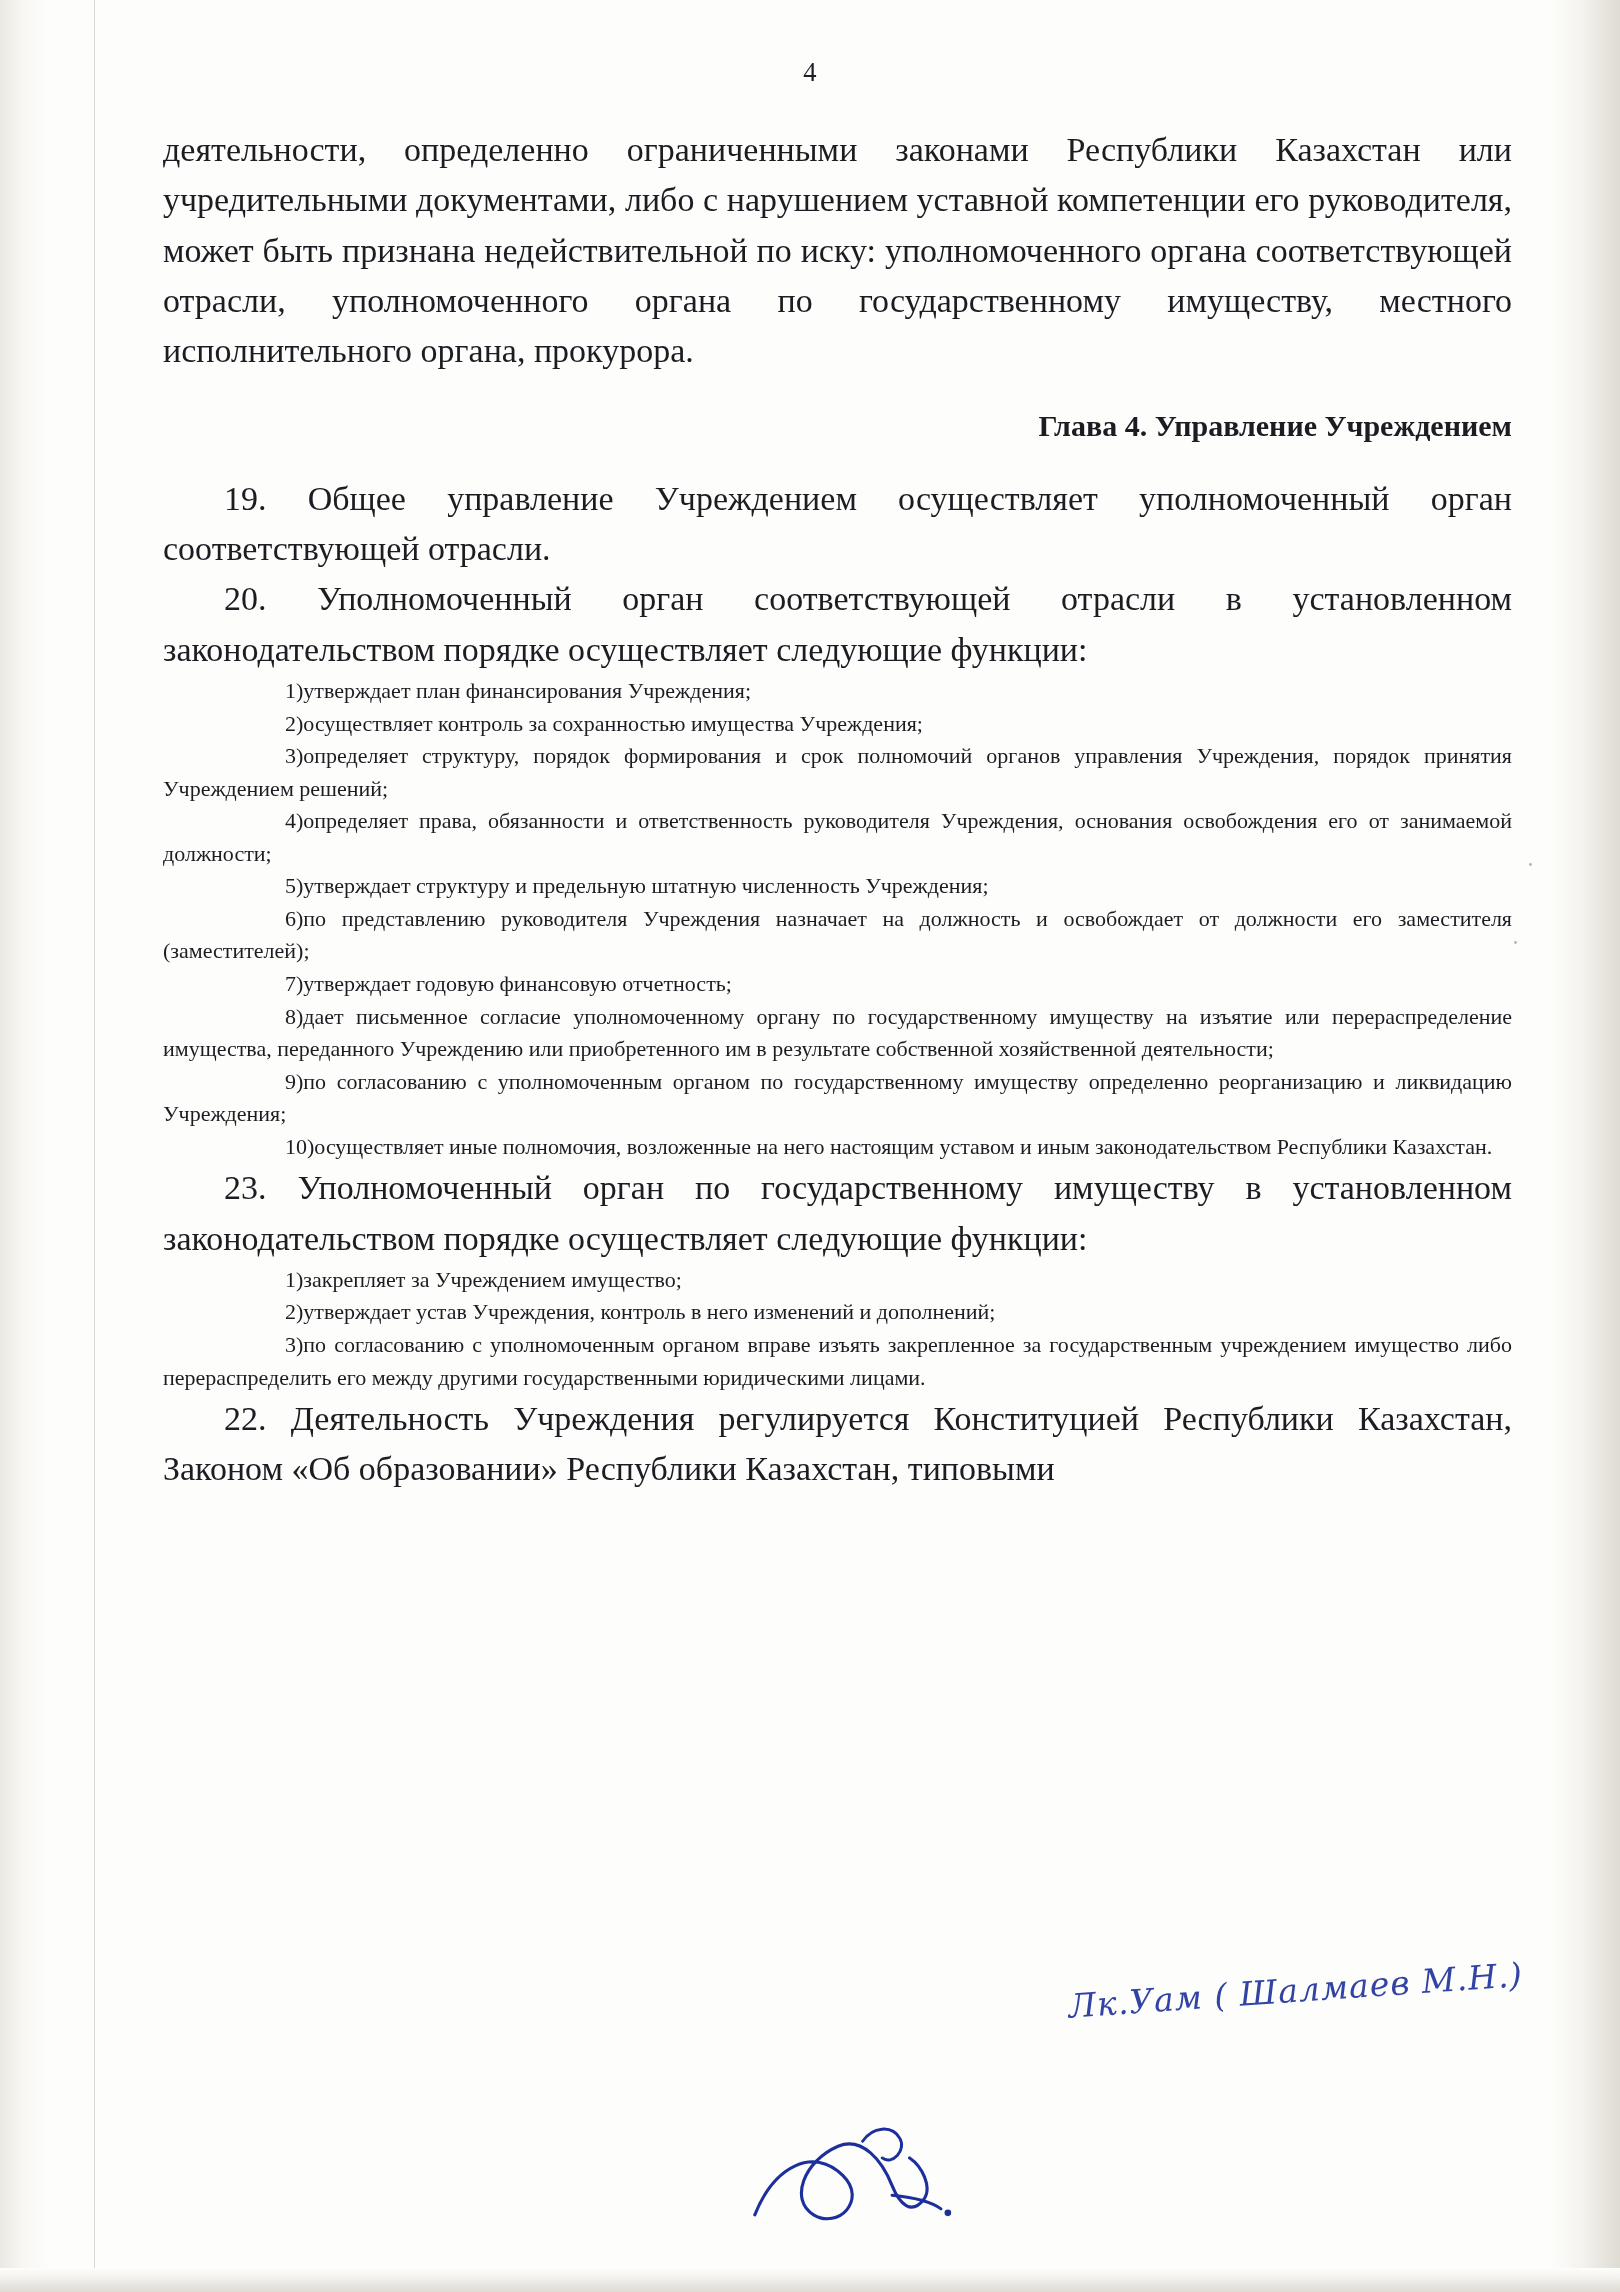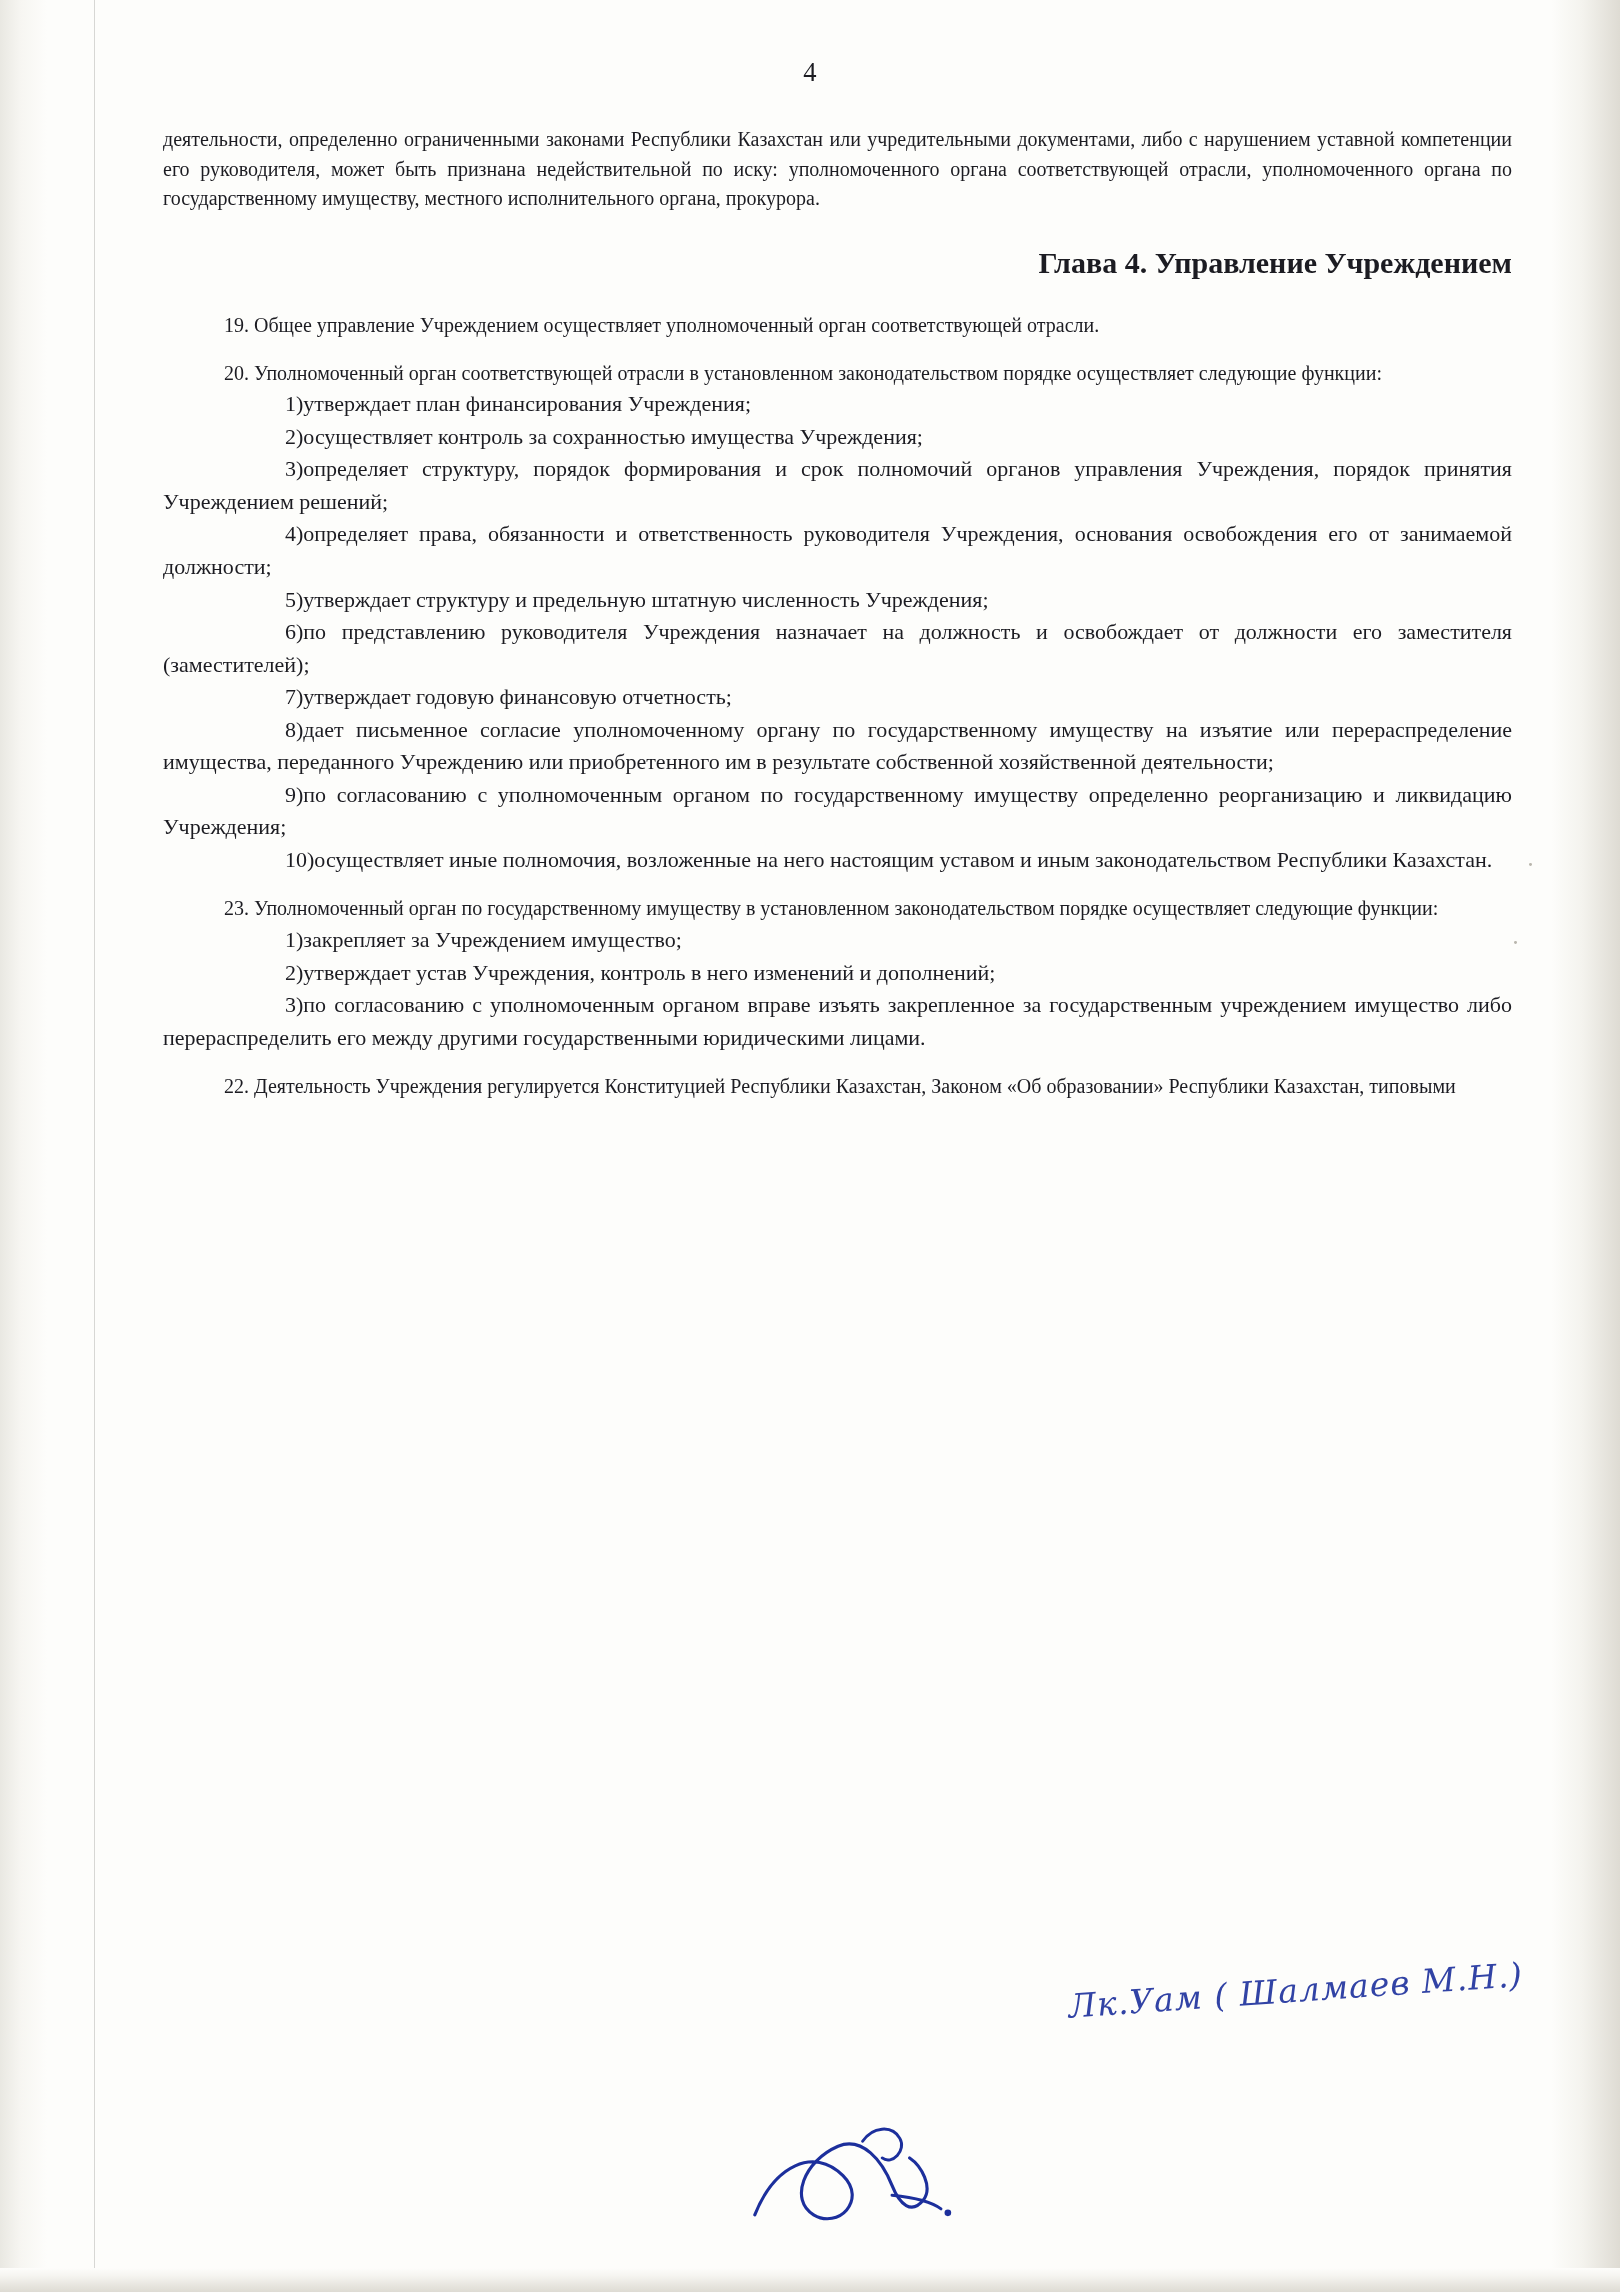--- a/index.html
+++ b/index.html
@@ -64,29 +64,28 @@
     letter-spacing: 0.5px;
   }
   .body-block {
     position: absolute;
     top: 125px;
     left: 163px;
     width: 1349px;
   }
   p {
     margin: 0;
-    font-size: 20px;
+    font-size: 34px;
     line-height: 1.48;
     text-align: justify;
     text-justify: inter-word;
     hyphens: none;
   }
   p.ind {
     text-indent: 61px;
-    margin-top: 18px;
   }
   .chapter-title {
     margin: 27.4px 0 25.5px 0;
     text-align: right;
     font-weight: bold;
     font-size: 30px;
     text-indent: 0;
   }
   .list-item {
     display: block;

